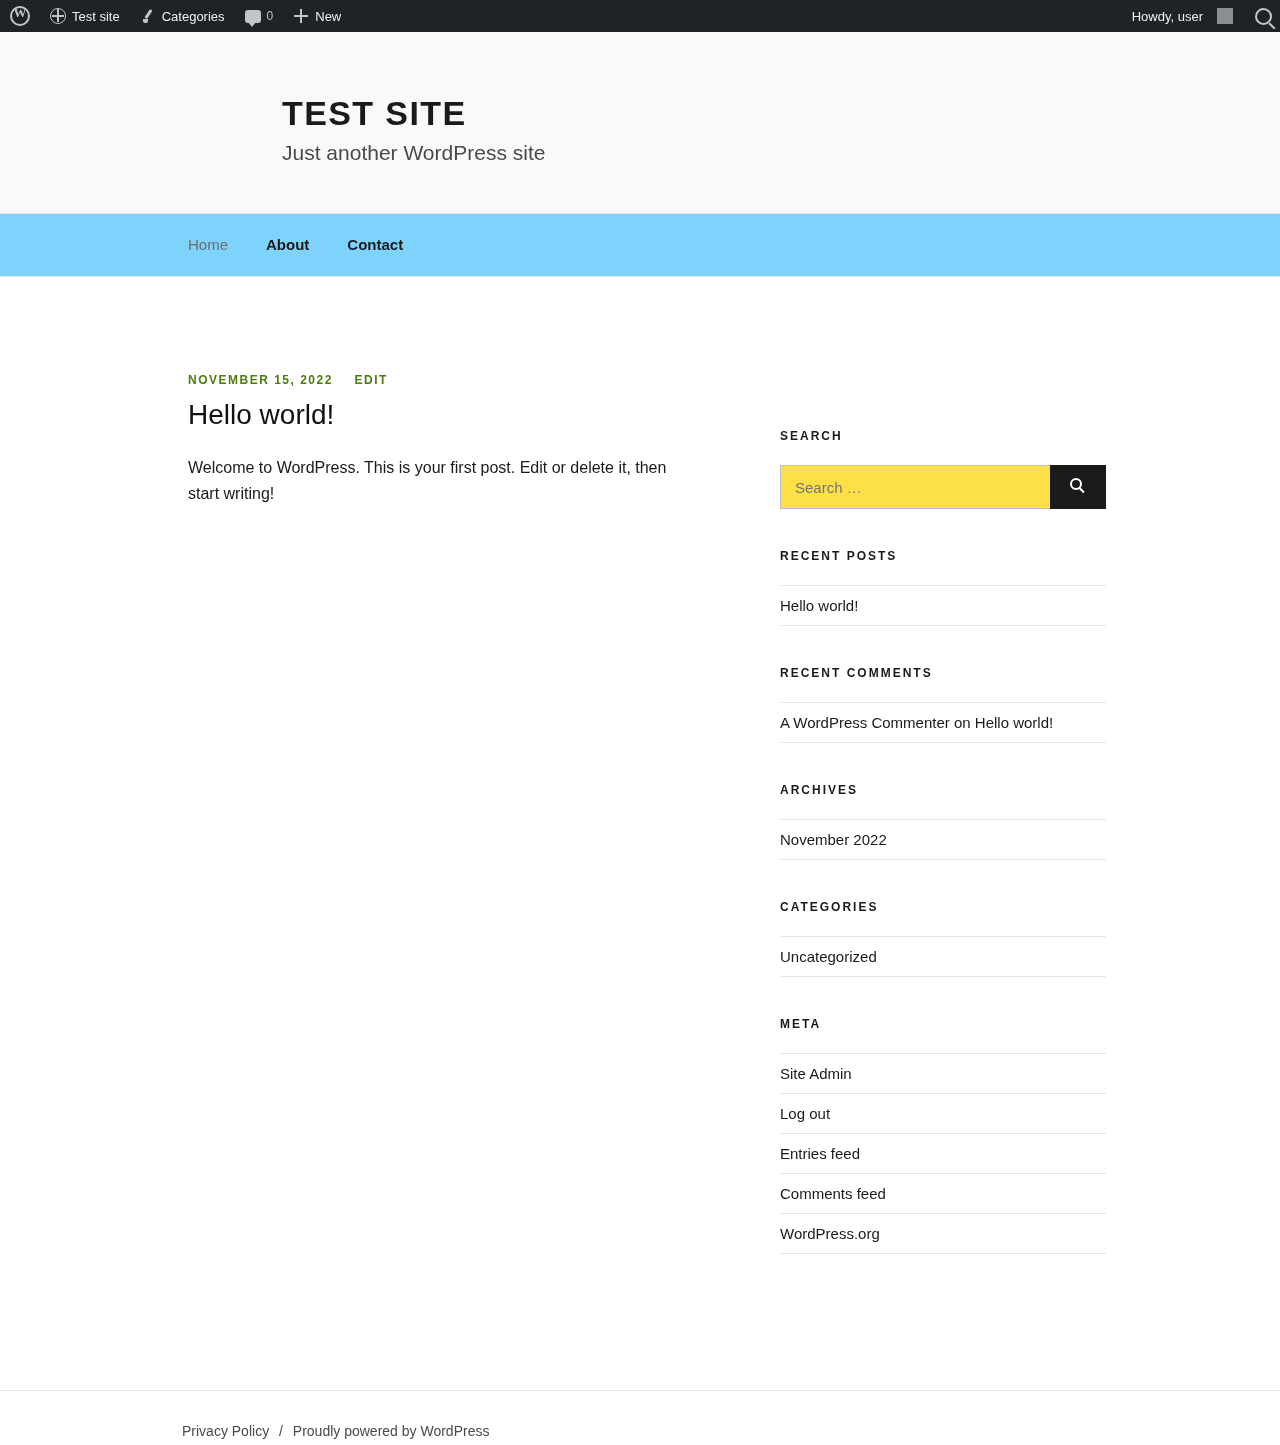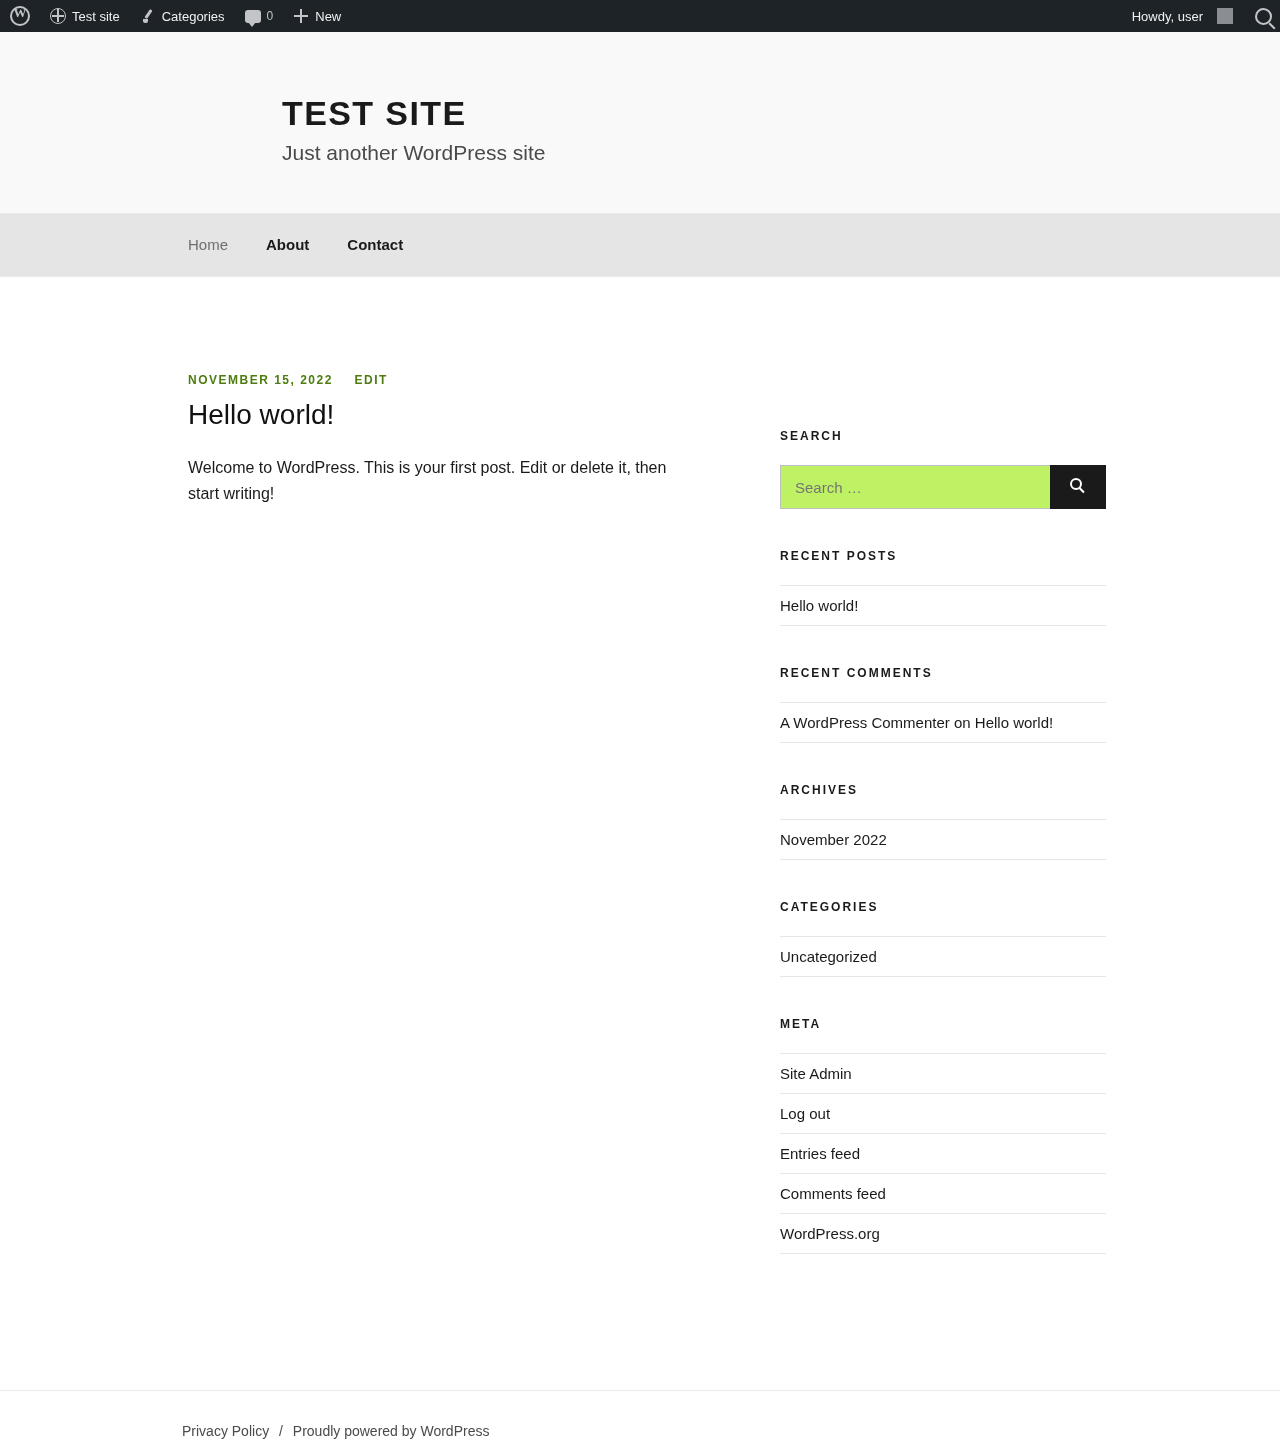--- a/index.html
+++ b/index.html
@@ -156,21 +156,21 @@
   }
   .site-description {
     font-size: 21px;
     color: #4a4a4a;
     margin: 0;
   }
 
   
   .main-nav {
     border-bottom: 1px solid #eaeaea;
-    background: #e5e5e5;
+    background: #7dd3fc;
   }
   .main-nav ul {
     list-style: none;
     display: flex;
     margin: 0;
     padding: 22px 0 22px 188px;
     gap: 38px;
   }
   .main-nav li a {
     font-size: 15px;
@@ -234,21 +234,21 @@
   .search-field {
     flex: 1;
     height: 44px;
     border: 1px solid #bfbfbf;
     border-right: none;
     padding: 0 14px;
     font-size: 15px;
     color: #444;
     font-family: "Liberation Sans", sans-serif;
     outline: none;
-    background: #bef264;
+    background: #fde047;
   }
   .search-submit {
     width: 56px; height: 44px;
     background: #1a1a1a;
     border: none;
     cursor: pointer;
     position: relative;
   }
   .search-submit .mag {
     position: absolute;

